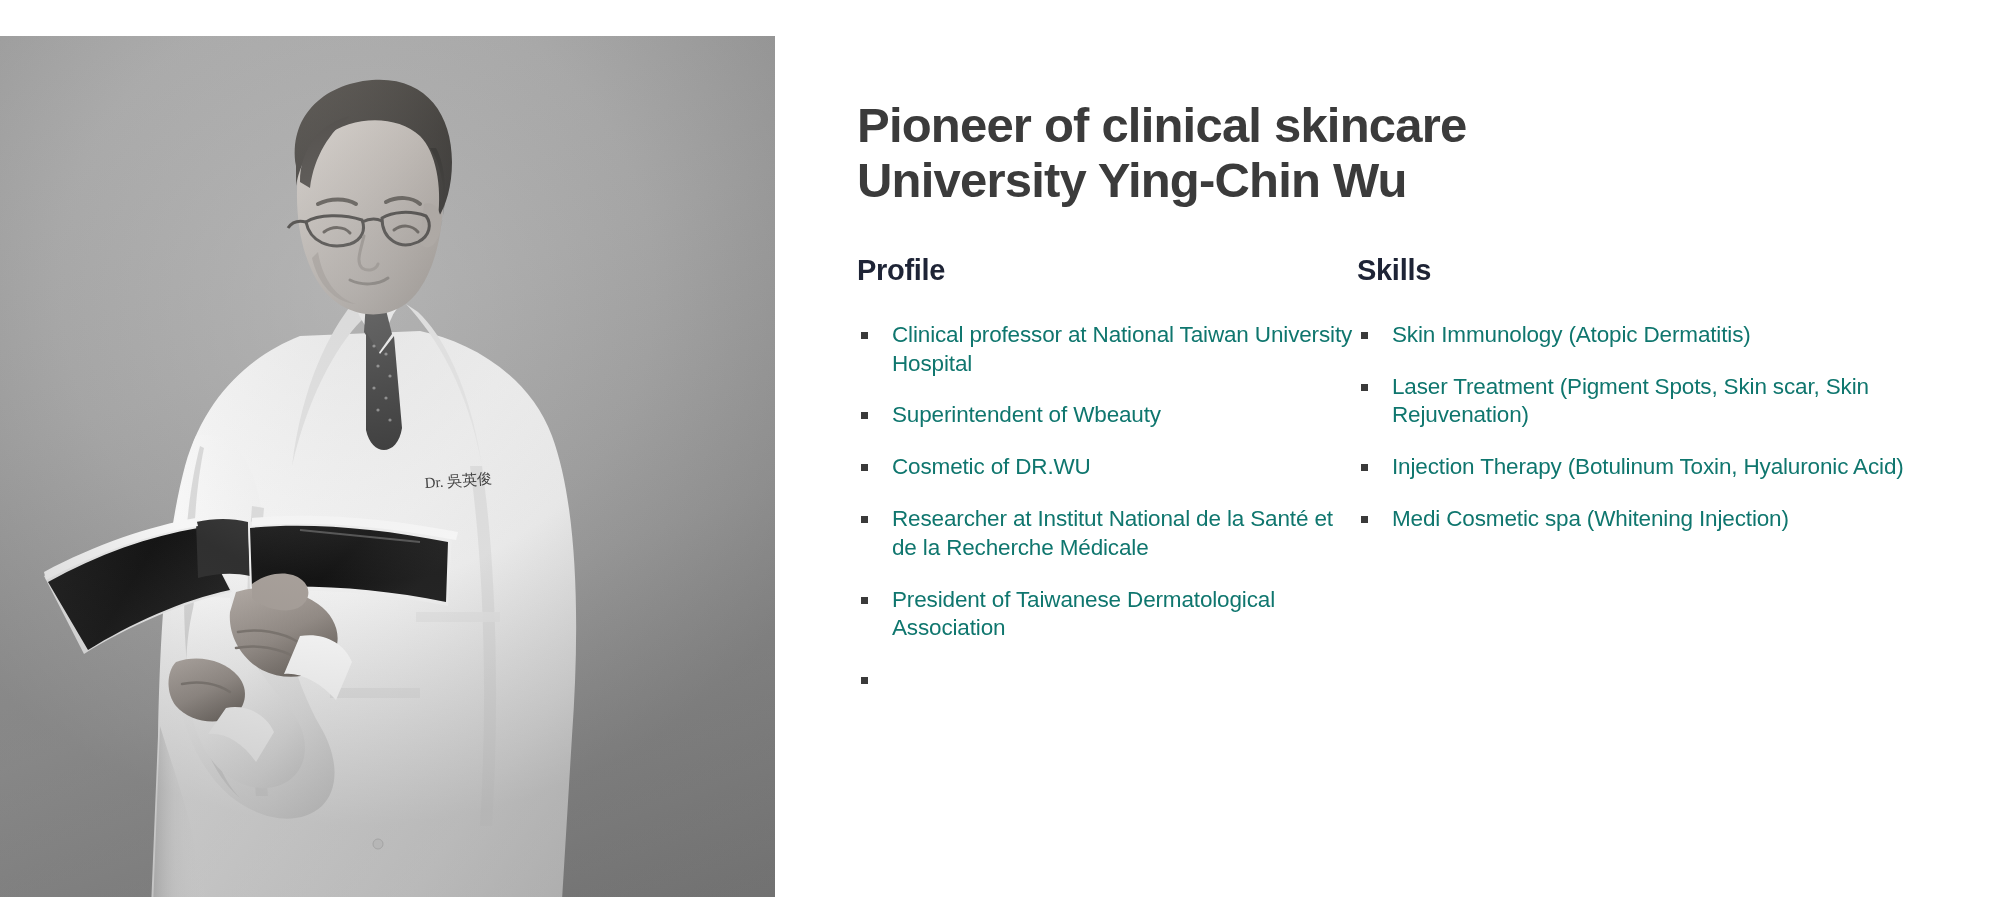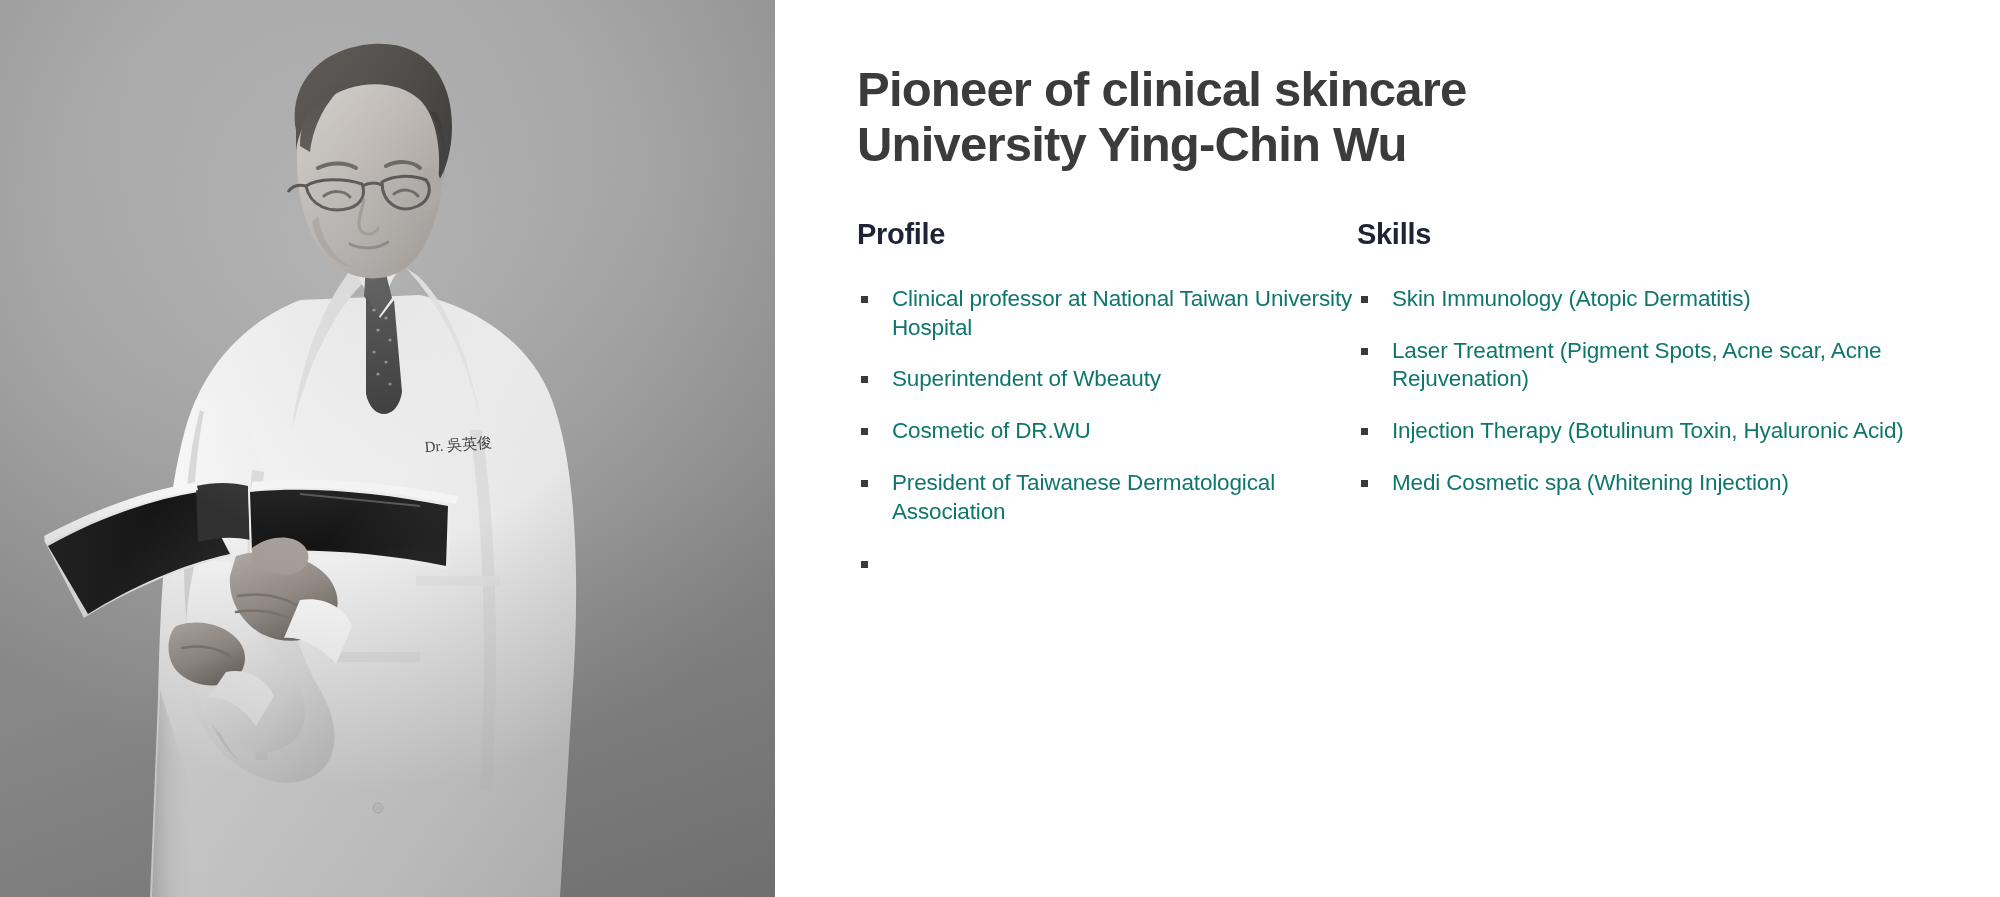--- a/index.html
+++ b/index.html
@@ -11,20 +11,21 @@
     font-family: "Liberation Sans", sans-serif;
     overflow: hidden;
   }
 
   .slide {
     position: relative;
     width: 2000px;
     height: 739px;
     background: #ffffff;
     display: flex;
+    margin-top: 36px;
   }
 
   
   .photo-panel {
     position: relative;
     width: 775px;
     height: 897px;
     flex: 0 0 775px;
     overflow: hidden;
     background: linear-gradient(160deg, #adadad 0%, #a5a5a5 35%, #9a9a9a 62%, #868686 85%, #787878 100%);
@@ -278,38 +279,42 @@
           <li class="bullet-item">
             <span class="bullet-marker"></span>
             <span>Superintendent of Wbeauty</span>
           </li>
           <li class="bullet-item">
             <span class="bullet-marker"></span>
             <span>Cosmetic of DR.WU</span>
           </li>
           <li class="bullet-item">
             <span class="bullet-marker"></span>
+            <span>Researcher at Institut National de la Santé et de la Recherche Médicale</span>
+          </li>
+          <li class="bullet-item">
+            <span class="bullet-marker"></span>
             <span>President of Taiwanese Dermatological Association</span>
           </li>
           <li class="bullet-item">
             <span class="bullet-marker"></span>
           </li>
         </ul>
       </div>
 
       <div class="col-skills">
         <div class="section-heading">Skills</div>
         <ul class="bullet-list">
           <li class="bullet-item">
             <span class="bullet-marker"></span>
             <span>Skin Immunology (Atopic Dermatitis)</span>
           </li>
           <li class="bullet-item">
             <span class="bullet-marker"></span>
-            <span>Laser Treatment (Pigment Spots, Acne scar, Acne Rejuvenation)</span>
+            <span>Laser Treatment (Pigment Spots, Skin scar, Skin Rejuvenation)</span>
           </li>
           <li class="bullet-item">
             <span class="bullet-marker"></span>
             <span>Injection Therapy (Botulinum Toxin, Hyaluronic Acid)</span>
           </li>
           <li class="bullet-item">
             <span class="bullet-marker"></span>
             <span>Medi Cosmetic spa (Whitening Injection)</span>
           </li>
         </ul>

